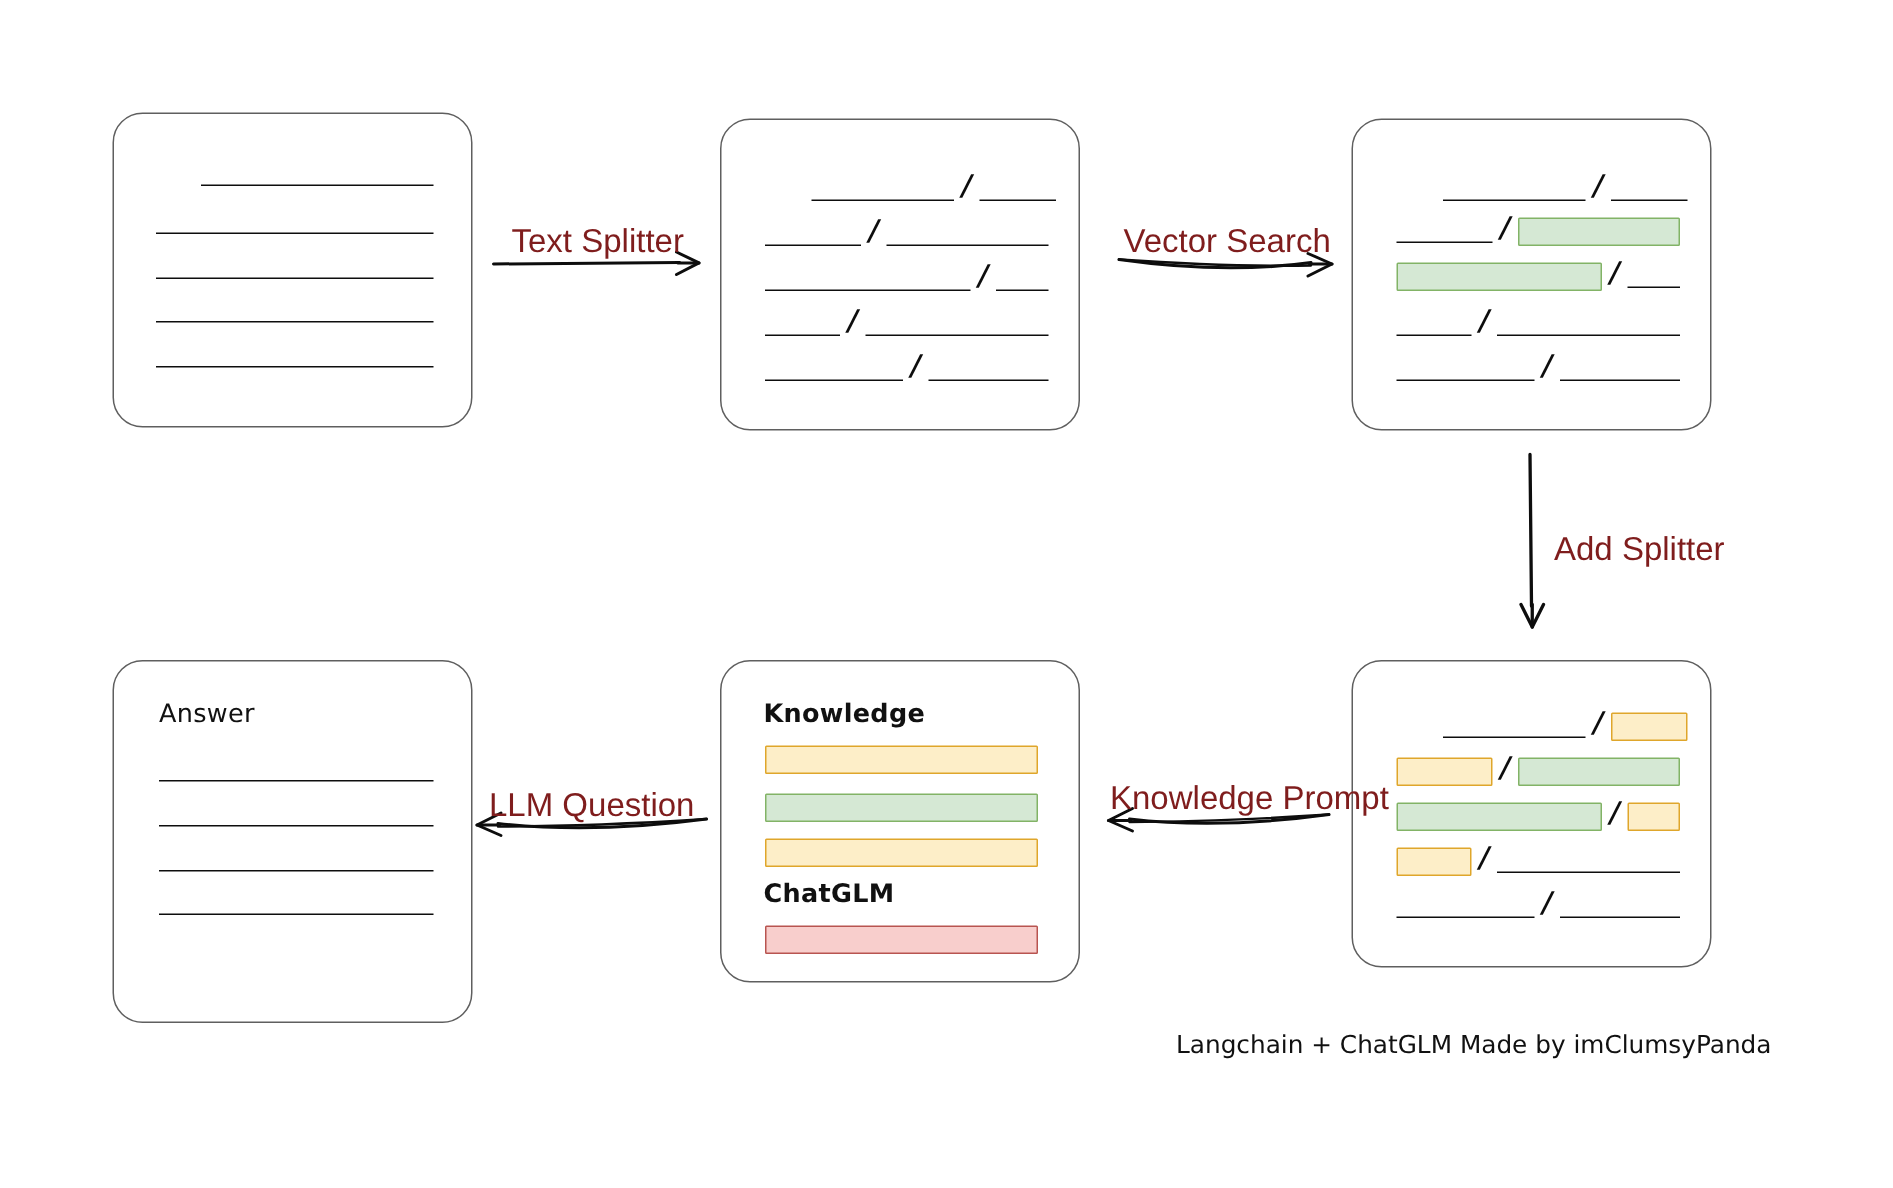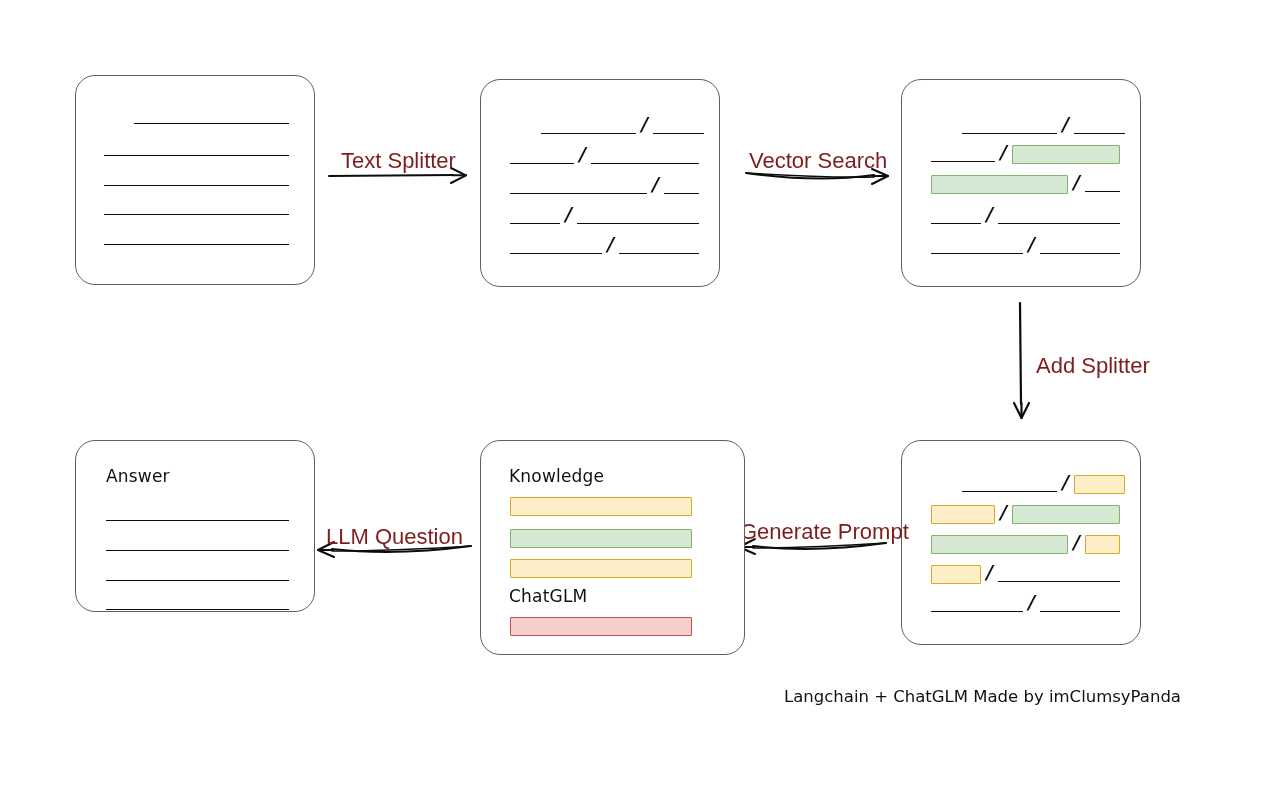--- a/index.html
+++ b/index.html
@@ -232,23 +232,23 @@
   </div>
 
   <div class="arrow-wrap" style="left:735px; top:515px; width:155px; height:45px;">
     <svg width="155" height="45" viewBox="0 0 155 45">
       <path d="M151,28 Q78,38 18,31" fill="none" stroke="#0d0d0d" stroke-width="2" stroke-linecap="round"></path>
       <path d="M151,28 Q75,33 18,33" fill="none" stroke="#0d0d0d" stroke-width="1.6" stroke-linecap="round"></path>
       <path d="M20,24 L4,32 L20,39" fill="none" stroke="#0d0d0d" stroke-width="2" stroke-linecap="round" stroke-linejoin="round"></path>
       <path d="M19,32 L4,32" fill="none" stroke="#0d0d0d" stroke-width="2" stroke-linecap="round"></path>
     </svg>
   </div>
-  <div class="arrow-label" style="left:740px; top:519px;">Generate Prompt</div>
-
-  <div class="doc-box" style="left:480px; top:440px; width:265px; height:215px;">
+  <div class="arrow-label" style="left:740px; top:519px;">Knowledge Prompt</div>
+
+  <div class="doc-box" style="left:480px; top:440px; width:240px; height:215px;font-weight:bold;">
     <div class="box-title" style="left:28px; top:25px;">Knowledge</div>
 
     <div class="bar chip-yellow" style="left:29px; top:56px; width:182px;"></div>
     <div class="bar chip-green" style="left:29px; top:88px; width:182px;"></div>
     <div class="bar chip-yellow" style="left:29px; top:118px; width:182px;"></div>
 
     <div class="box-title" style="left:28px; top:145px;">ChatGLM</div>
 
     <div class="bar chip-red" style="left:29px; top:176px; width:182px;"></div>
   </div>
@@ -256,21 +256,21 @@
   <div class="arrow-wrap" style="left:315px; top:518px; width:160px; height:45px;">
     <svg width="160" height="45" viewBox="0 0 160 45">
       <path d="M156,28 Q80,38 17,31" fill="none" stroke="#0d0d0d" stroke-width="2" stroke-linecap="round"></path>
       <path d="M156,28 Q78,33 17,33" fill="none" stroke="#0d0d0d" stroke-width="1.6" stroke-linecap="round"></path>
       <path d="M19,24 L3,32 L19,39" fill="none" stroke="#0d0d0d" stroke-width="2" stroke-linecap="round" stroke-linejoin="round"></path>
       <path d="M18,32 L3,32" fill="none" stroke="#0d0d0d" stroke-width="2" stroke-linecap="round"></path>
     </svg>
   </div>
   <div class="arrow-label" style="left:326px; top:524px;">LLM Question</div>
 
-  <div class="doc-box" style="left:75px; top:440px; width:240px; height:172px;">
+  <div class="doc-box" style="left:75px; top:440px; width:240px; height:242px;">
     <div class="box-title" style="left:30px; top:25px;">Answer</div>
     <div class="plain-line" style="left:30px; top:79px; width:183px;"></div>
     <div class="plain-line" style="left:30px; top:109px; width:183px;"></div>
     <div class="plain-line" style="left:30px; top:139px; width:183px;"></div>
     <div class="plain-line" style="left:30px; top:168px; width:183px;"></div>
   </div>
 
   <div class="footer-note" style="left:784px; top:687px;">Langchain + ChatGLM Made by imClumsyPanda</div>
 
 </div>

